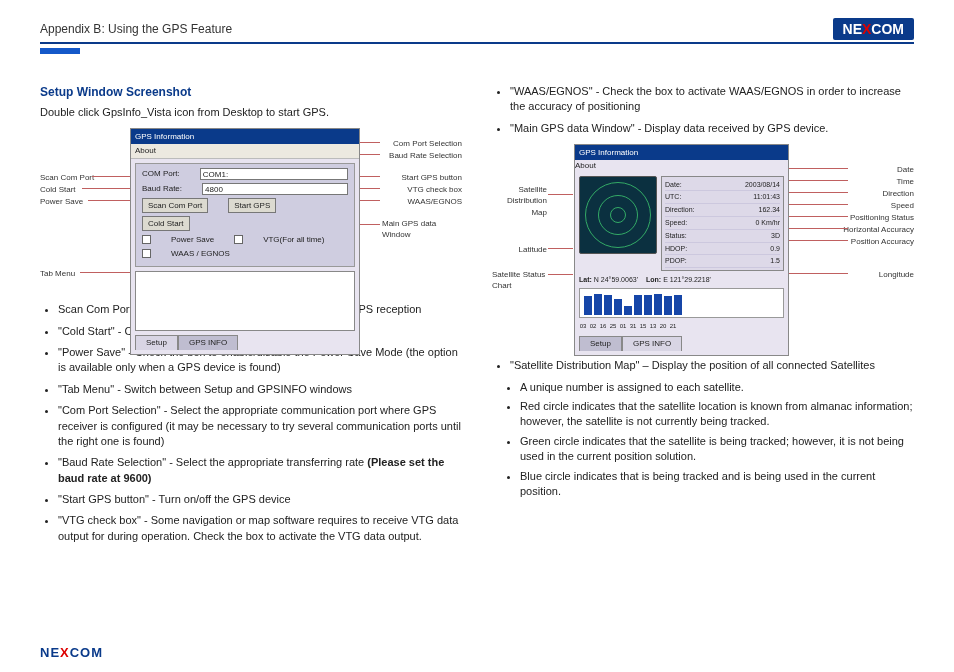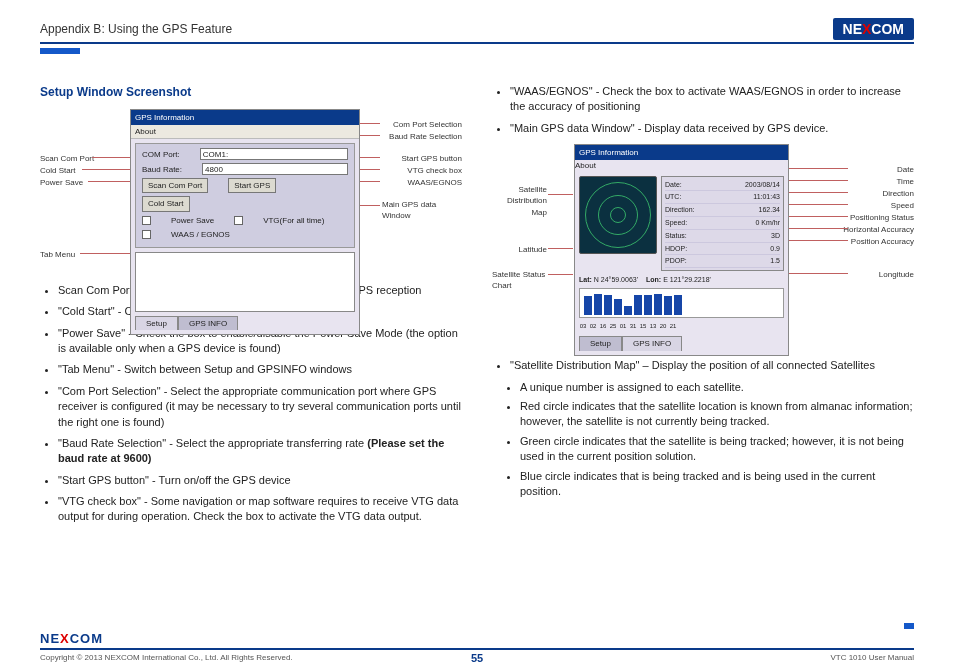--- a/index.html
+++ b/index.html
@@ -64,20 +64,21 @@
     <span class="logo">
       <span>NE</span><span class="x">X</span><span>COM</span>
     </span>
   </div>
   <div class="accent"></div>
 
   <div class="cols">
 
     <div class="col">
       <div class="sect-title">Setup Window Screenshot</div>
+      <p>Double click GpsInfo_Vista icon from Desktop to start GPS.</p>
 
       <div class="figure" style="height:160px;">
 
         <div class="callout" style="left:0; top:44px;">Scan Com Port</div>
         <div class="callout" style="left:0; top:56px;">Cold Start</div>
         <div class="callout" style="left:0; top:68px;">Power Save</div>
         <div class="callout" style="left:0; top:140px;">Tab Menu</div>
 
         <div class="callout" style="right:0; top:10px;">Com Port Selection</div>
         <div class="callout" style="right:0; top:22px;">Baud Rate Selection</div>
@@ -266,19 +267,13 @@
         <li>Blue circle indicates that is being tracked and is being used in the current position.</li>
       </ul>
     </div>
   </div>
 </div>
 
 <div class="footer">
   <div class="footlogo">
     <span>NE</span><span class="x">X</span><span>COM</span>
   </div>
-  <div class="foot-rule">
-    <div class="smallmark"></div>
-    <span class="sm">Copyright © 2013 NEXCOM International Co., Ltd. All Rights Reserved.</span>
-    <span class="pg">55</span>
-    <span class="sm">VTC 1010 User Manual</span>
-  </div>
 </div>
 
 </body></html>

